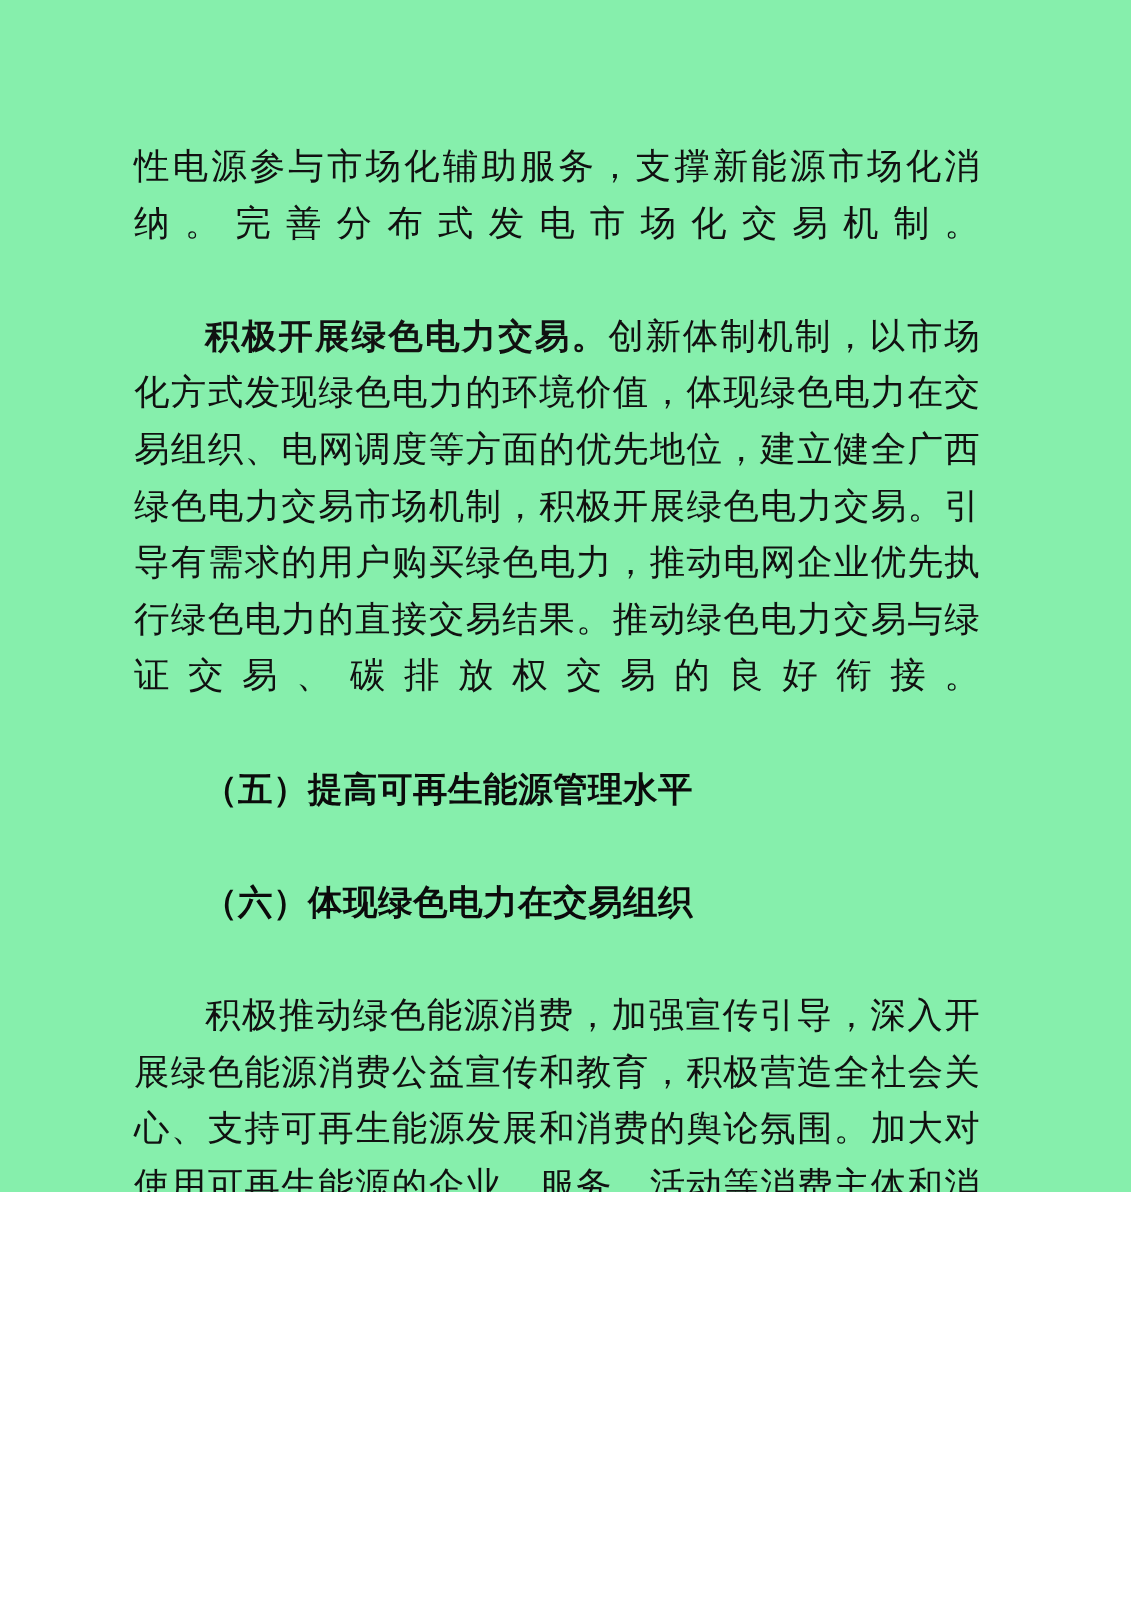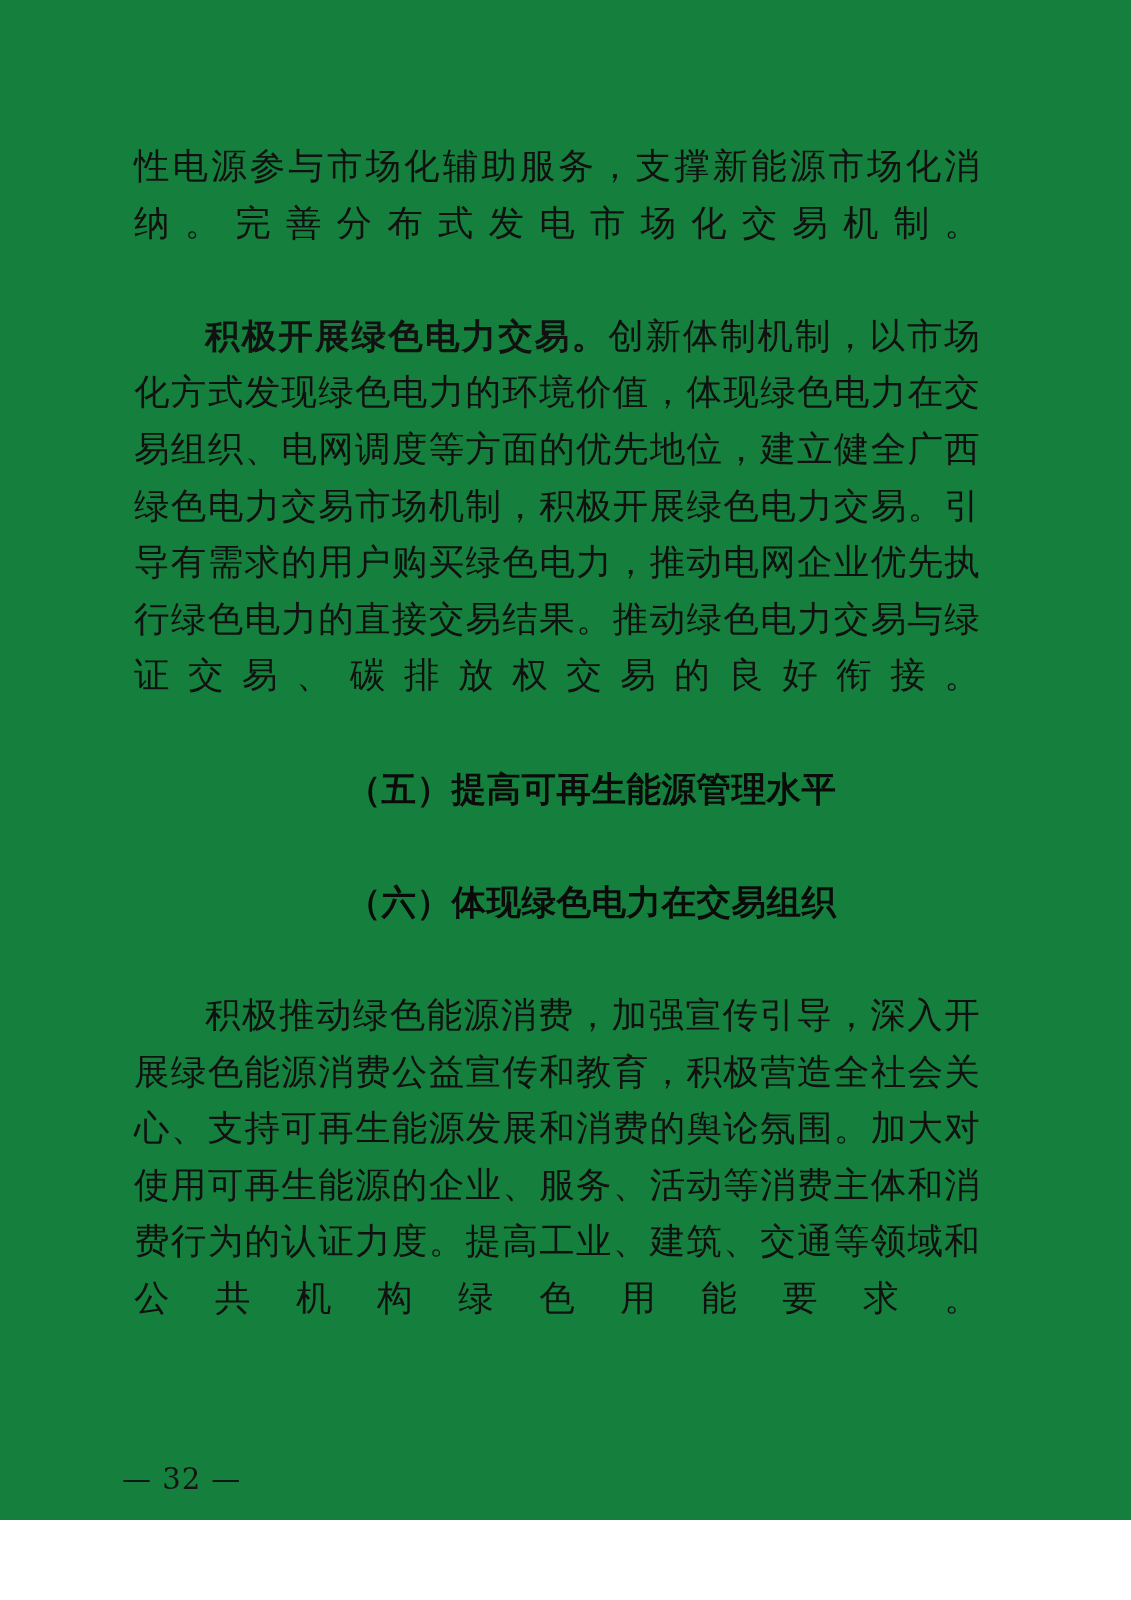--- a/index.html
+++ b/index.html
@@ -3,22 +3,22 @@
 <meta charset="utf-8">
 <style>
   html, body {
     margin: 0;
     padding: 0;
     background: #ffffff;
   }
   .page {
     position: relative;
     width: 1131px;
-    height: 1520px;
-    background: #15803d;
+    height: 1192px;
+    background: #86efac;
     overflow: hidden;
     font-family: "DejaVu Serif", "Liberation Serif", serif;
     color: #0d0d0d;
   }
   .content {
     position: absolute;
     left: 134px;
     top: 138px;
     width: 846px;
   }
@@ -51,21 +51,20 @@
   
   .subhead {
     font-family: "DejaVu Sans", "Liberation Sans", sans-serif;
     font-weight: 700;
     font-size: 34.5px;
     line-height: 56.6px;
     text-indent: 2em;
     margin: 0;
     letter-spacing: 0.5px;
     color: #0b0b0b;
-    text-align: center;
   }
   .footer {
     position: absolute;
     left: 122px;
     top: 1462px;
     font-family: "DejaVu Serif", "Liberation Serif", serif;
     font-size: 29px;
     letter-spacing: 1px;
     color: #141414;
   }

